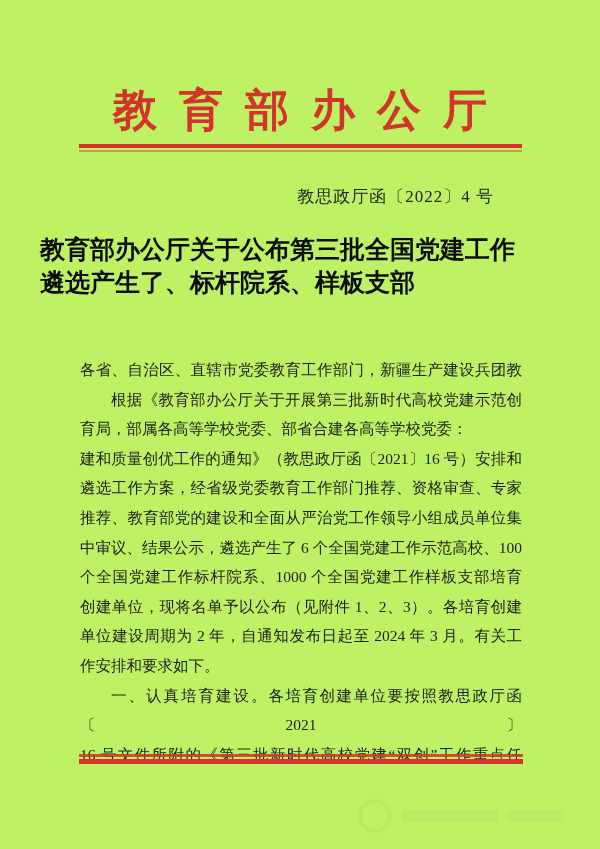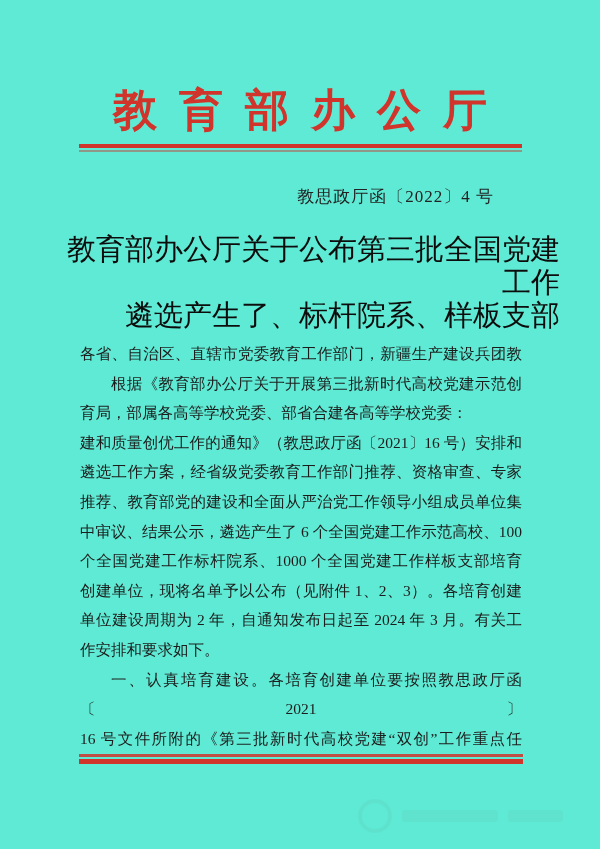--- a/index.html
+++ b/index.html
@@ -5,21 +5,21 @@
   :root{
     --red:#d0342a;
     --red-light:rgba(208,52,42,.45);
     --ink:#1c1c1c;
   }
   html,body{margin:0;padding:0;background:#888;}
   .page{
     position:relative;
     width:600px;height:849px;
     margin:0 auto;
-    background:#5eead4;
+    background:#bef264;
     overflow:hidden;
     font-family:"Liberation Serif","DejaVu Serif",serif;
   }
   
   .letterhead{
     position:absolute;top:87px;left:0;width:100%;
     text-align:center;
     font-size:44px;line-height:48px;
     font-weight:bold;
     color:var(--red);
@@ -31,27 +31,27 @@
   .rule-top .thin{height:2px;background:var(--red-light);margin-top:2px;}
   
   .doc-number{
     position:absolute;top:187px;right:106px;
     font-size:17px;line-height:20px;color:#222;
     white-space:nowrap;letter-spacing:1px;
   }
   
   .title{
     position:absolute;top:233px;left:40px;width:520px;
-    text-align:right;
-    font-size:29px;line-height:33px;
-    font-weight:normal;color:#0c0c0c;
+    text-align:left;
+    font-size:25px;line-height:33px;
+    font-weight:bold;color:#0c0c0c;
   }
   
   .body-text{
-    position:absolute;top:339px;left:80px;width:442px;
+    position:absolute;top:355px;left:80px;width:442px;
     font-size:15.5px;line-height:29.6px;
     color:var(--ink);
   }
   .line{min-height:29.6px;}
   .j{text-align:justify;text-align-last:justify;}
   .indent{text-indent:31px;}
   .hei{font-weight:normal;font-family:"Liberation Sans","DejaVu Sans",sans-serif;letter-spacing:.5px;}
   
   .rule-bottom{position:absolute;left:79px;top:754px;width:444px;}
   .rule-bottom .thin{height:2.5px;background:var(--red);opacity:.85;}

